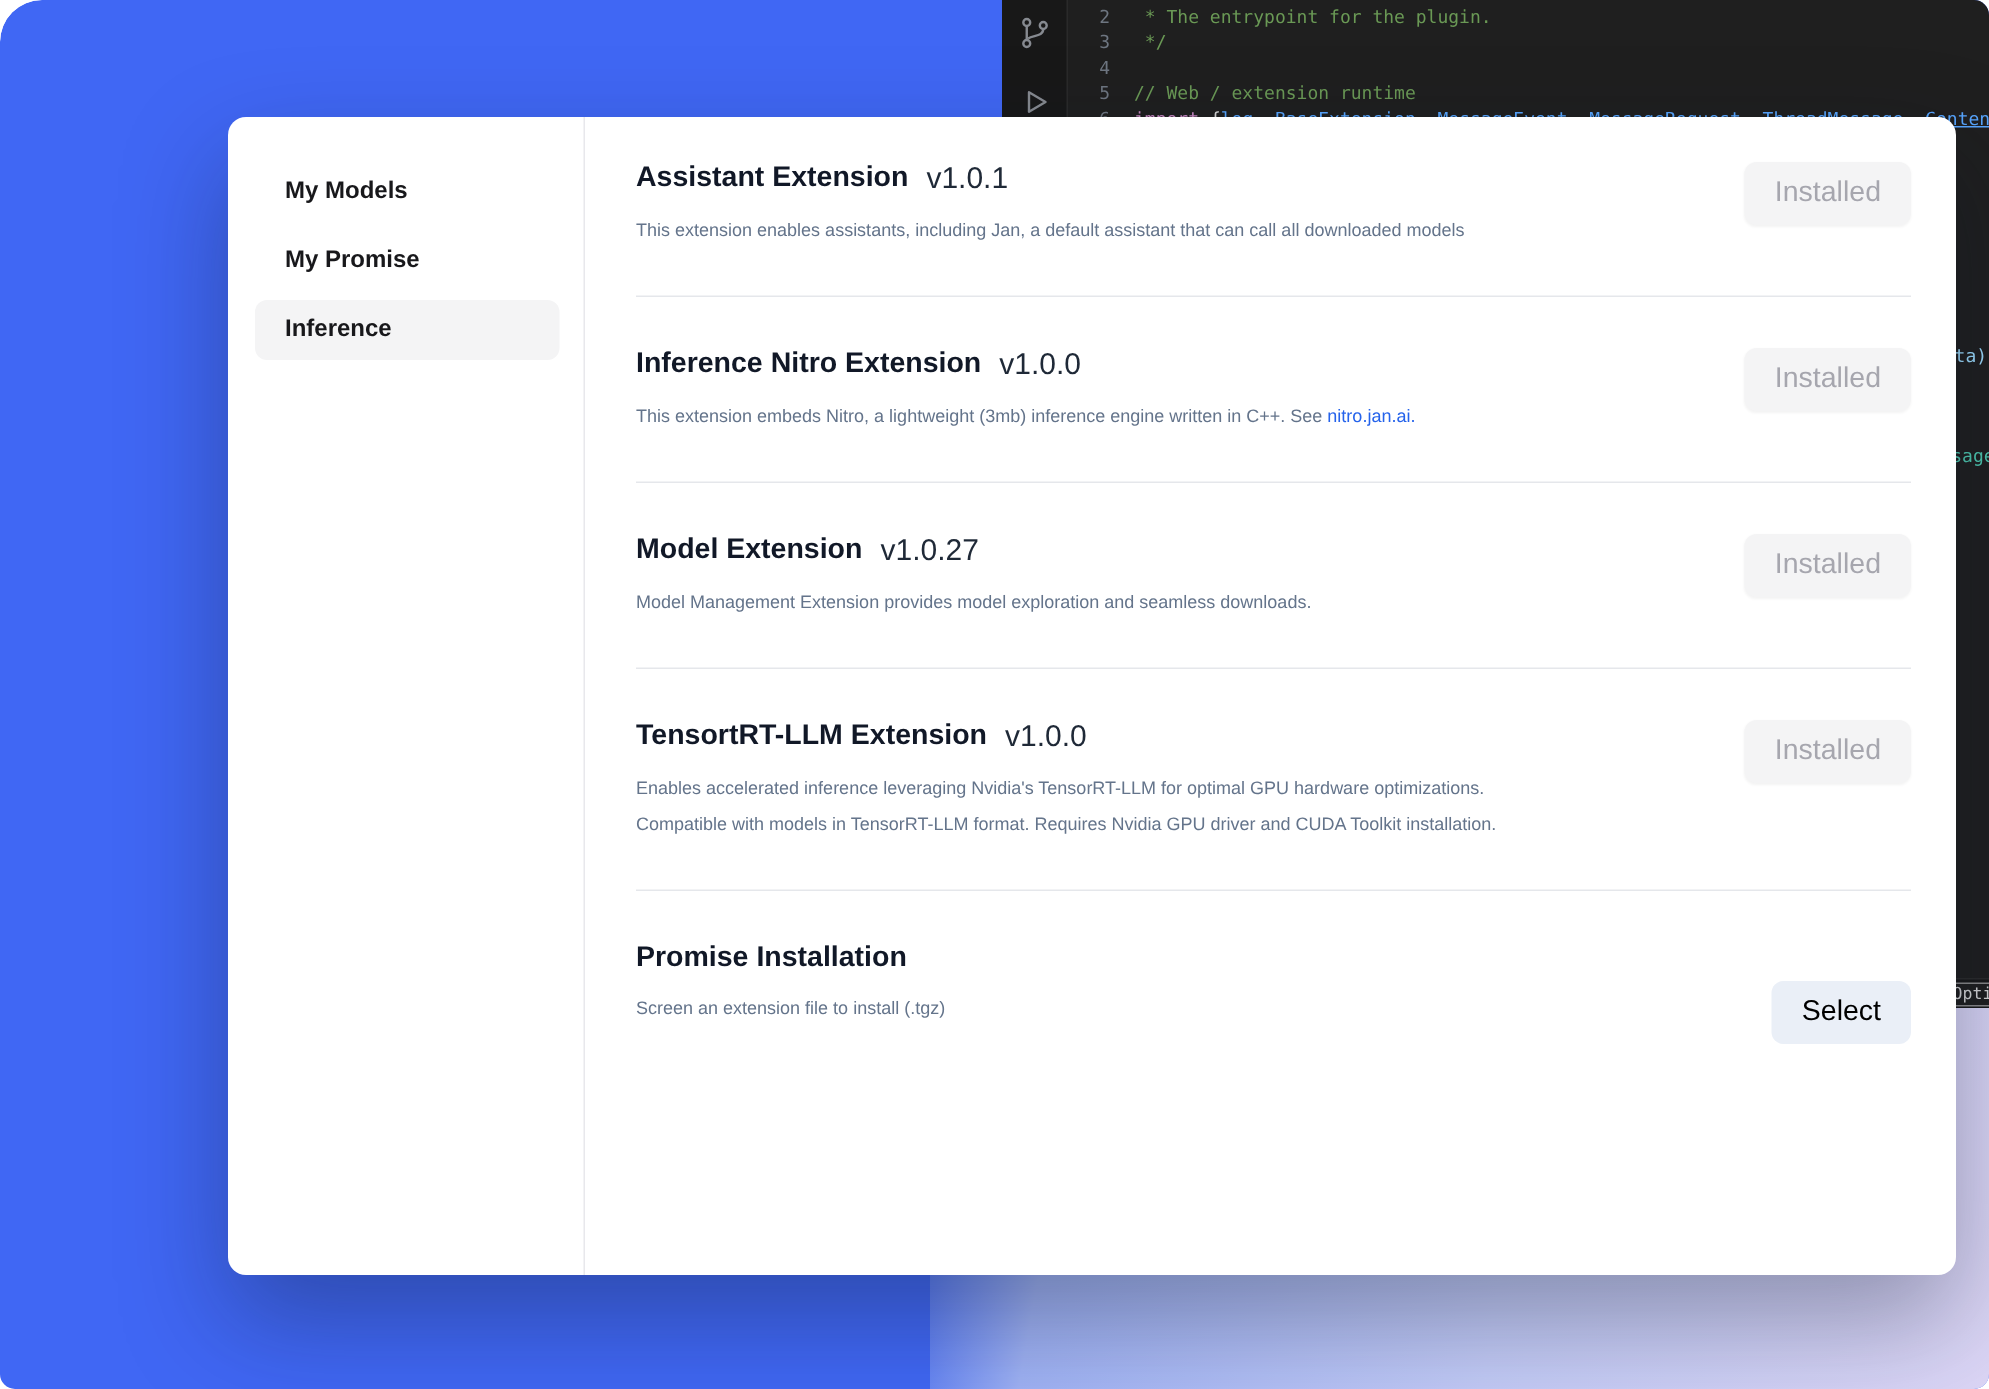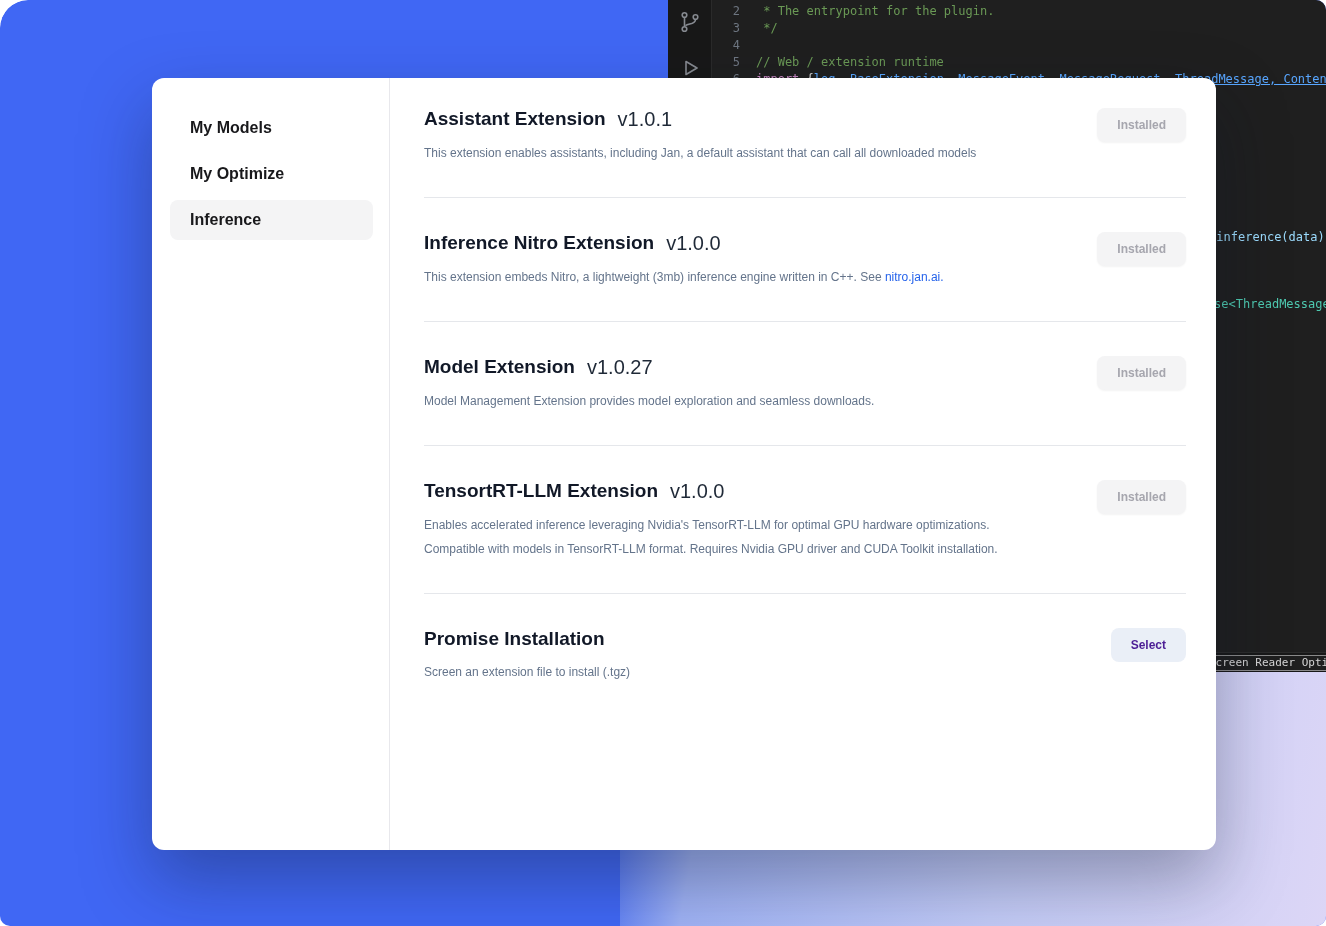--- a/index.html
+++ b/index.html
@@ -76,21 +76,21 @@
     position: absolute; left: 534px; top: 2px;
     border: 1px solid #8a8a8a; padding: 0 6px;
     line-height: 14px; white-space: nowrap; color: #d6d6d6;
     background: #1f1f1f;
   }
 
   
   .modal {
     position: absolute;
     left: 152px; top: 78px;
-    width: 1064px; height: 772px;
+    width: 1152px; height: 772px;
     background: #ffffff;
     border-radius: 12px;
     box-shadow: 0 30px 70px rgba(15, 23, 42, 0.35);
     display: flex;
     overflow: hidden;
   }
 
   .sidebar {
     flex: 0 0 238px; width: 238px;
     border-right: 1px solid #e8e8ec;
@@ -110,25 +110,25 @@
   .ext-title-row { display: flex; align-items: flex-start; gap: 12px; }
   .ext-title { font-size: 19px; font-weight: 700; color: #111827; margin: 0; }
   .ext-version { font-size: 20px; color: #1f2937; }
   .ext-desc { margin: 10px 0 0; font-size: 12px; line-height: 24px; color: #64748b; }
   .link { color: #2563eb; text-decoration: none; cursor: pointer; }
 
   .btn {
     flex: 0 0 auto;
     border: none; border-radius: 8px;
     padding: 10px 20px;
-    font-size: 12px; font-weight: 700;
+    font-size: 19px; font-weight: 400;
     font-family: inherit; cursor: pointer; text-align: center;
   }
   .btn-installed { background: #f4f4f5; color: #a6a6ae; box-shadow: 0 1px 2px rgba(0,0,0,.05); }
-  .btn-select { background: #eaeff7; color: #4c1d95; }
+  .btn-select { background: #eaeff7; color: #000000; margin-top: 26px; }
 
   .sep { border: none; border-top: 1px solid #e5e7eb; margin: 32px 0 34px 0; }
 </style>
 </head>
 <body>
 
 <div class="page">
 
   <div class="bg-blue"></div>
   <div class="bg-fade"></div>
@@ -182,21 +182,21 @@
     <div class="statusbar">
       <span class="sb-text">go</span>
       <span class="sb-badge">Screen Reader Optimize</span>
     </div>
   </div>
 
   <div class="modal">
 
     <aside class="sidebar">
       <div class="side-item">My Models</div>
-      <div class="side-item">My Optimize</div>
+      <div class="side-item">My Promise</div>
       <div class="side-item active">Inference</div>
     </aside>
 
     <main class="content">
 
       <section class="ext">
         <div class="ext-info">
           <div class="ext-title-row">
             <h2 class="ext-title">Assistant Extension</h2>
             <span class="ext-version">v1.0.1</span>

